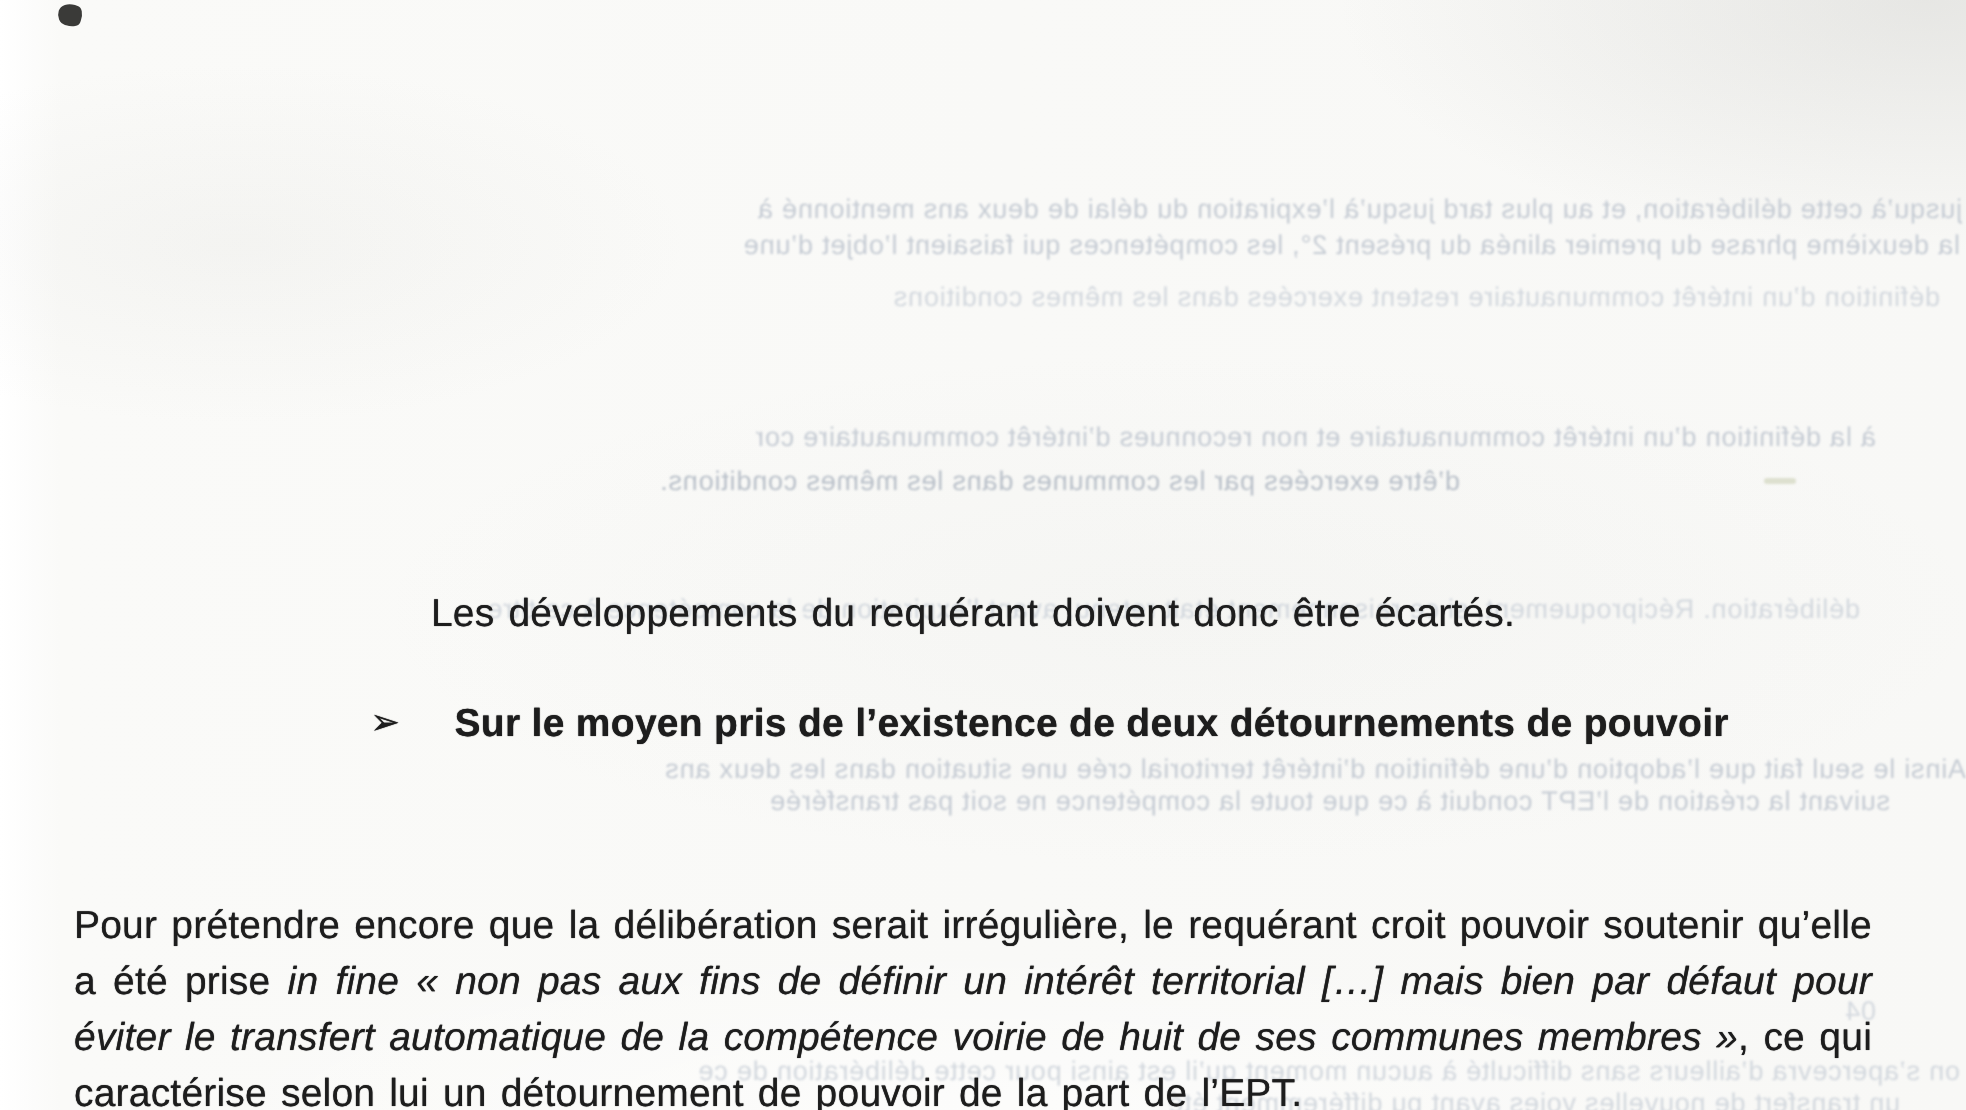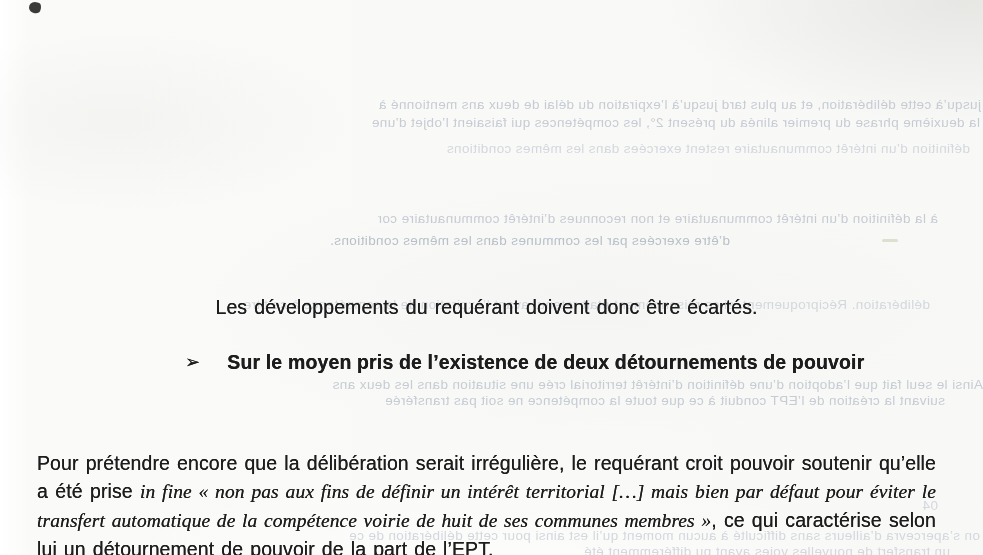--- a/index.html
+++ b/index.html
@@ -46,21 +46,21 @@
     font-weight: bold;
     letter-spacing: 0.15px;
     text-shadow: 0 0 0.5px #111;
     white-space: nowrap;
   }
   .arrow-bullet {
     font-weight: normal;
     font-size: 18px;
     transform: translateY(-1px);
   }
-  .italic { font-style: italic; font-family: Liberation Serif, serif; }
+  .italic { font-style: italic; }
   .ghost {
     position: absolute;
     transform: scaleX(-1);
     color: #c6ccd4;
     font-size: 13.5px;
     line-height: 15px;
     letter-spacing: 0.4px;
     white-space: nowrap;
     overflow: hidden;
     filter: blur(0.55px);

